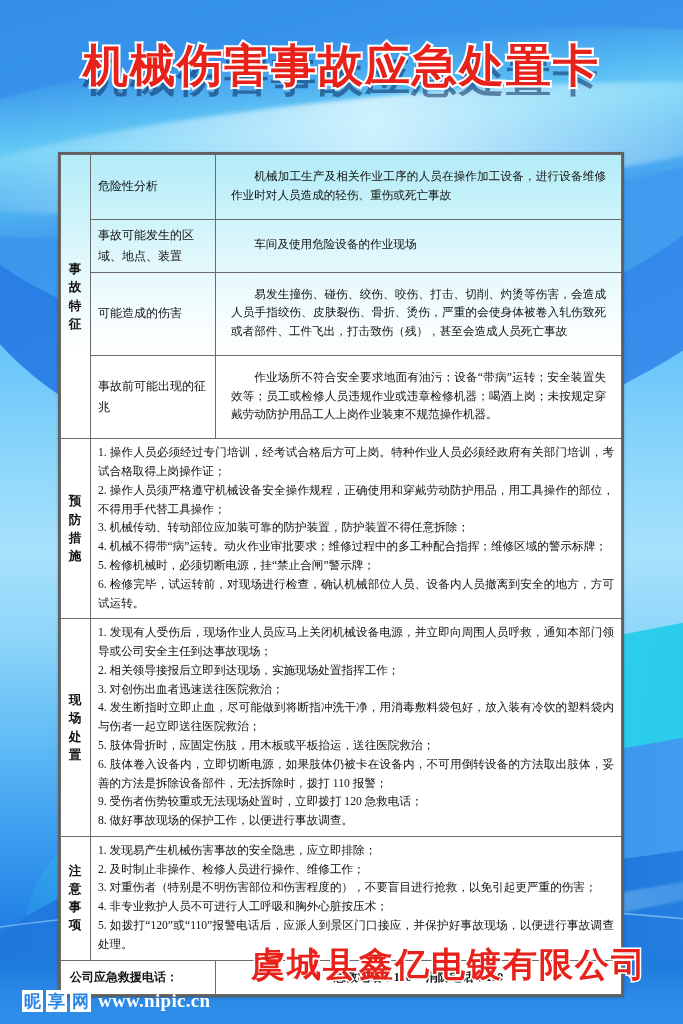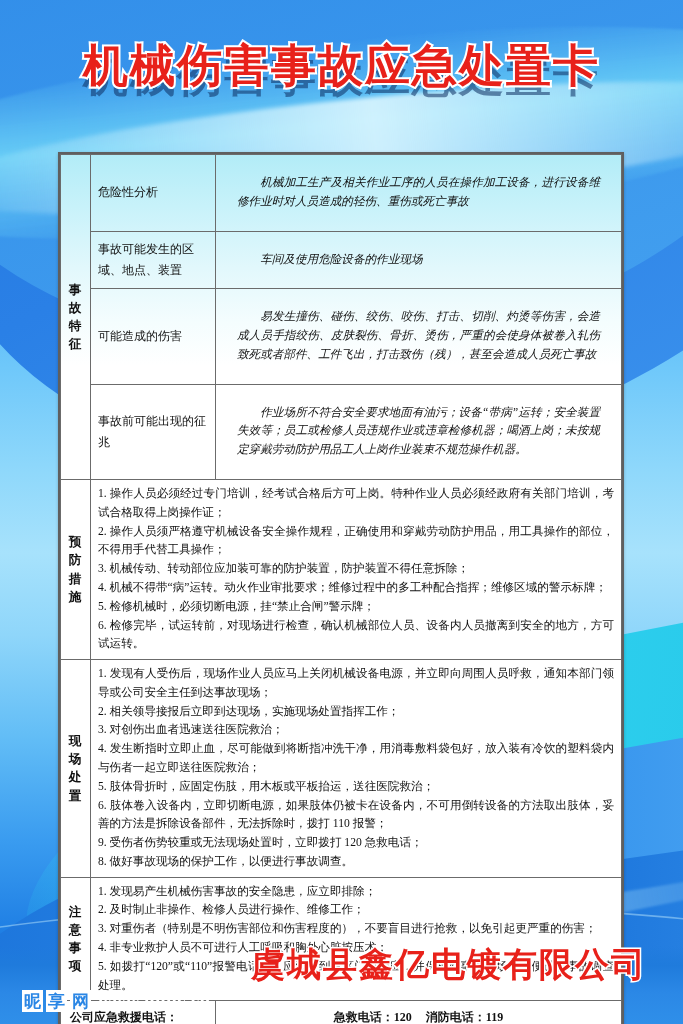--- a/index.html
+++ b/index.html
@@ -184,23 +184,22 @@
     font-size: 12px;
     padding: 5px 9px;
     line-height: 1.75;
     margin-left: 21px;
   }
   td.body {
     text-align: justify;
     text-justify: inter-ideograph;
   }
   td.body p {
-    margin: 14px;
+    margin: 8px;
     text-indent: 2em;
-    font-style: italic;
   }
   td.list {
     padding: 6px 8px 7px 8px;
   }
   td.list p {
     margin: 0;
     text-indent: 0;
     text-align: justify;
     text-justify: inter-ideograph;
   }

